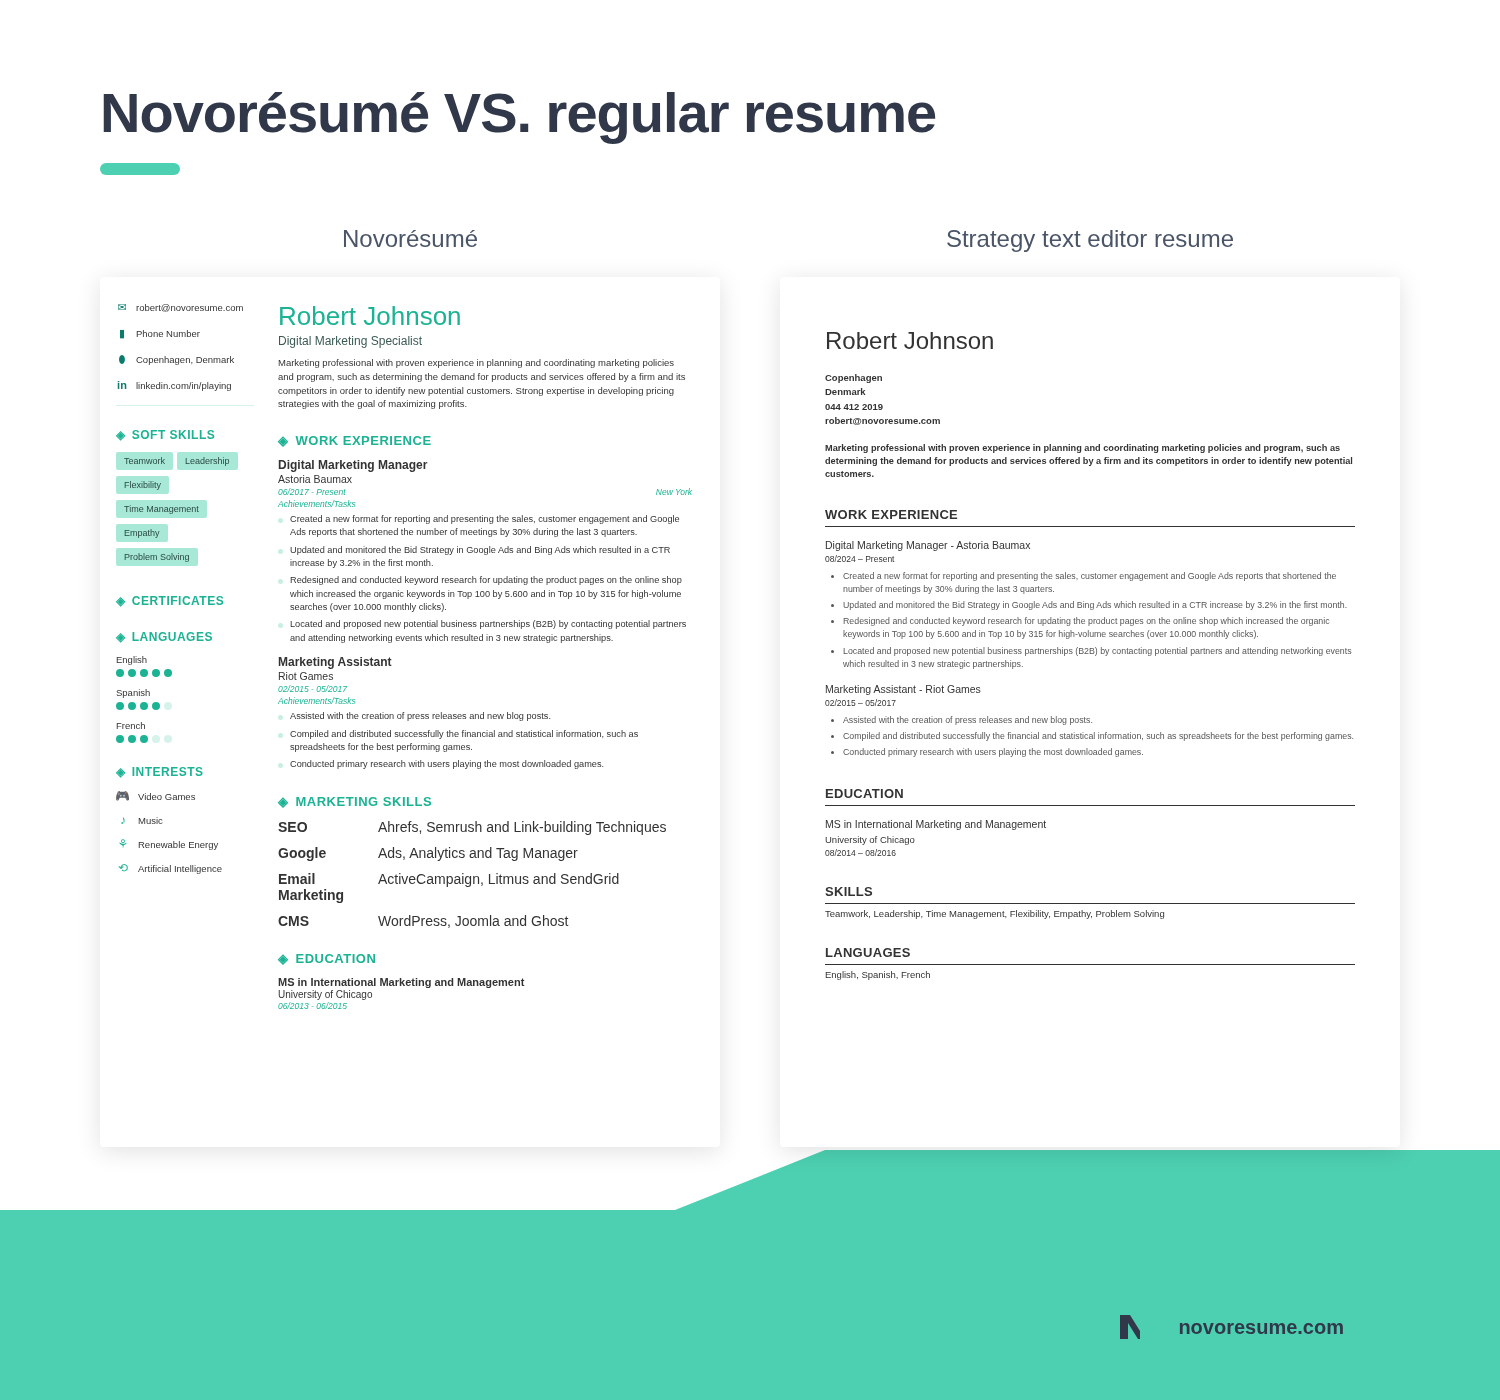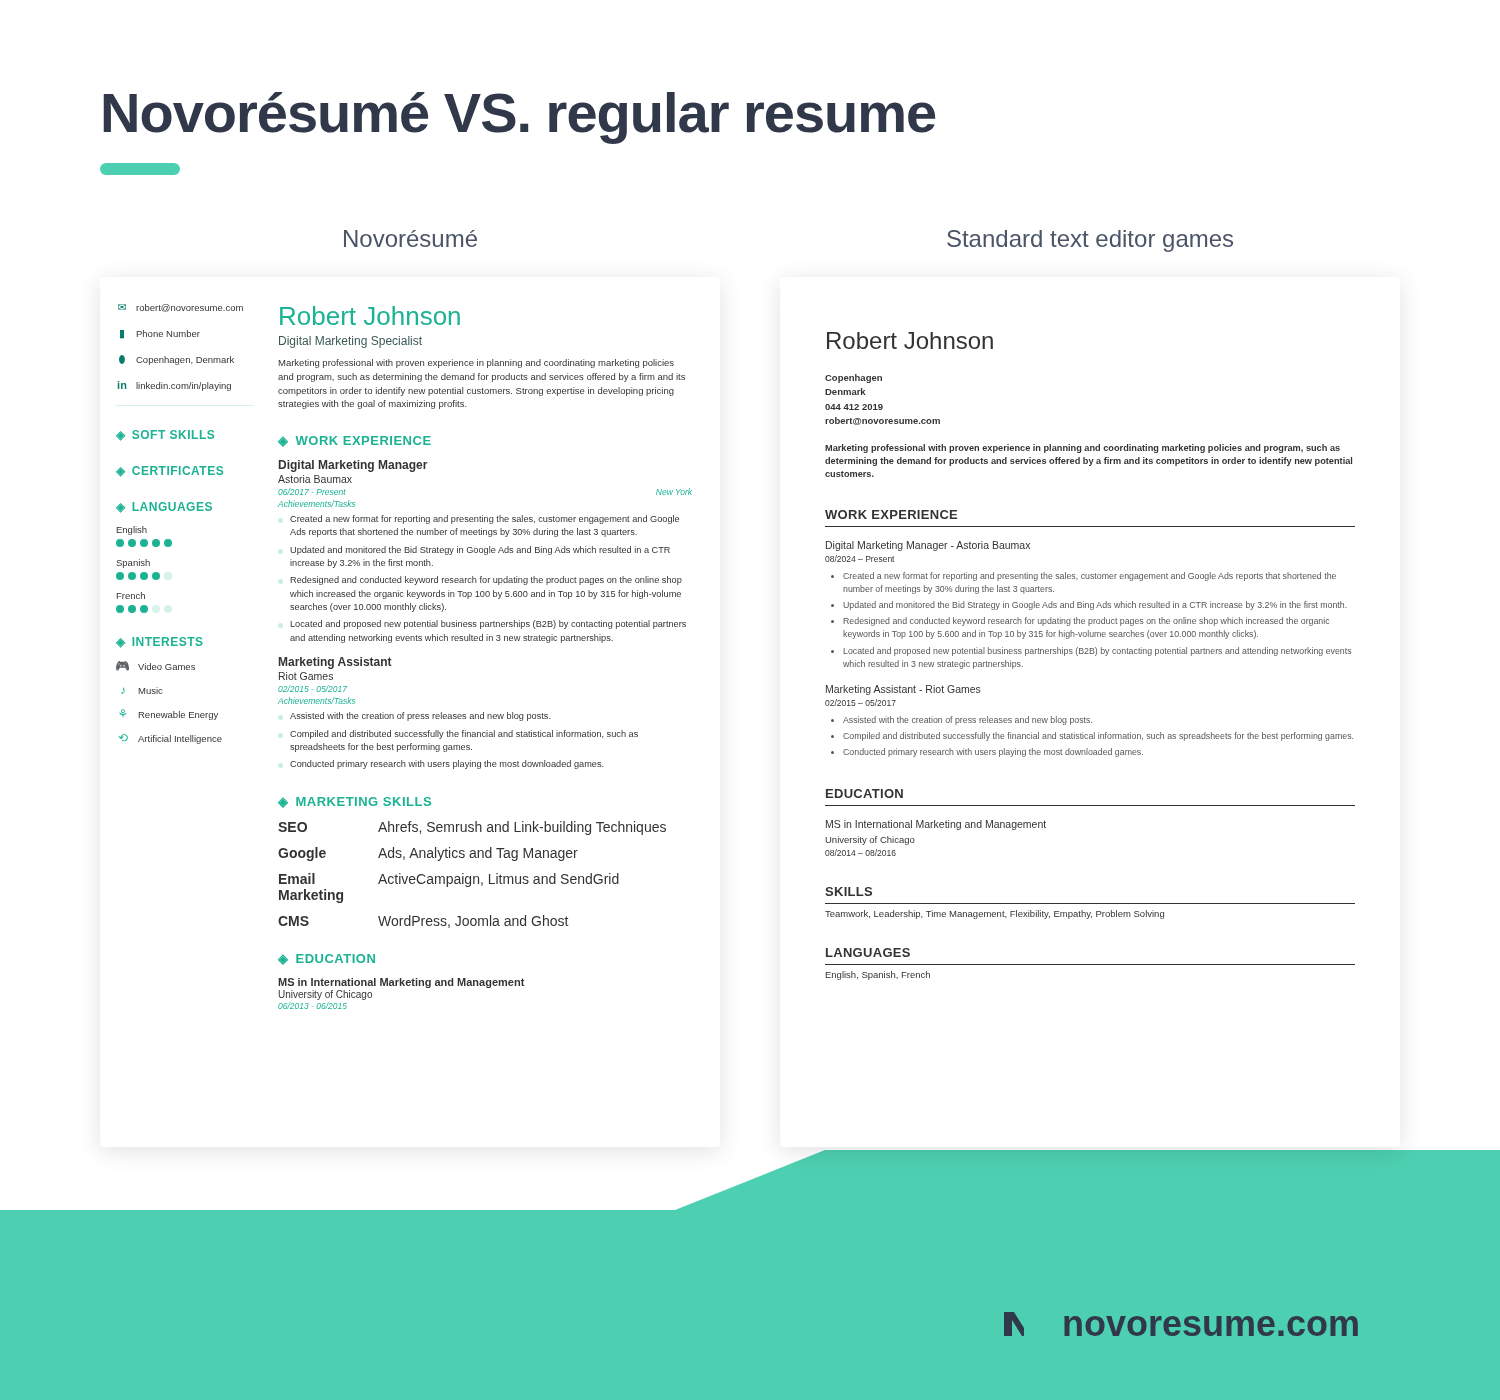--- a/index.html
+++ b/index.html
@@ -194,23 +194,23 @@
   .std-h { font-size:13px; font-weight:800; margin-top:26px; letter-spacing:0.3px; }
   .std-job { font-size:10.5px; margin-top:12px; }
   .std-date { font-size:8.5px; margin-top:3px; }
   .std-bul { margin-top:6px; margin-left:18px; }
   .std-bul li { font-size:8.8px; line-height:1.5; margin-bottom:3px; color:#555; }
   .std-sub { font-size:9.5px; margin-top:4px; }
   
   .footer-logo {
     position: absolute;
     bottom: 55px;
-    right: 140px;
+    right: 156px;
     z-index: 3;
-    font-size: 36px;
+    font-size: 20px;
     font-weight: 700;
     color: #30384A;
     display: flex;
     align-items: center;
     gap: 26px;
   }
   .logo-mark {
     display:inline-flex;
     font-size: 34px;
     font-weight: 900;
@@ -252,20 +252,21 @@
             <span class="ci-icon">⬮</span>
             <span>Copenhagen, Denmark</span>
           </div>
           <div class="contact-item">
             <span class="ci-icon" style="font-weight:900;">in</span>
             <span>linkedin.com/in/playing</span>
           </div>
           <hr class="sep-line">
 
           <div class="side-heading">SOFT SKILLS</div>
+          <div id="softskills"><span class="pill">Teamwork</span><span class="pill">Leadership</span><span class="pill">Flexibility</span><span class="pill">Time Management</span><span class="pill">Empathy</span><span class="pill">Problem Solving</span></div>
 
           <div class="side-heading">CERTIFICATES</div>
 
           <div class="side-heading">LANGUAGES</div>
           <div id="langs">
               <div class="lang">English</div>
               <div class="dots">
                 <span class="dot on"></span>
                 <span class="dot on"></span>
                 <span class="dot on"></span>
@@ -371,21 +372,21 @@
 
           <div class="main-heading">EDUCATION</div>
           <div class="edu-deg">MS in International Marketing and Management</div>
           <div class="edu-school">University of Chicago</div>
           <div class="edu-date">06/2013 - 06/2015</div>
         </div>
       </div>
     </div>
 
     <div class="col">
-      <div class="col-label">Standard text editor games</div>
+      <div class="col-label">Strategy text editor resume</div>
       <div class="doc std">
         <div class="std-name">Robert Johnson</div>
         <div class="std-contact">
           <div>Copenhagen</div>
           <div>Denmark</div>
           <div>044 412 2019</div>
           <div>robert@novoresume.com</div>
         </div>
         <div class="std-summary">Marketing professional with proven experience in planning and coordinating marketing policies and program, such as determining the demand for products and services offered by a firm and its competitors in order to identify new potential customers.</div>
 

